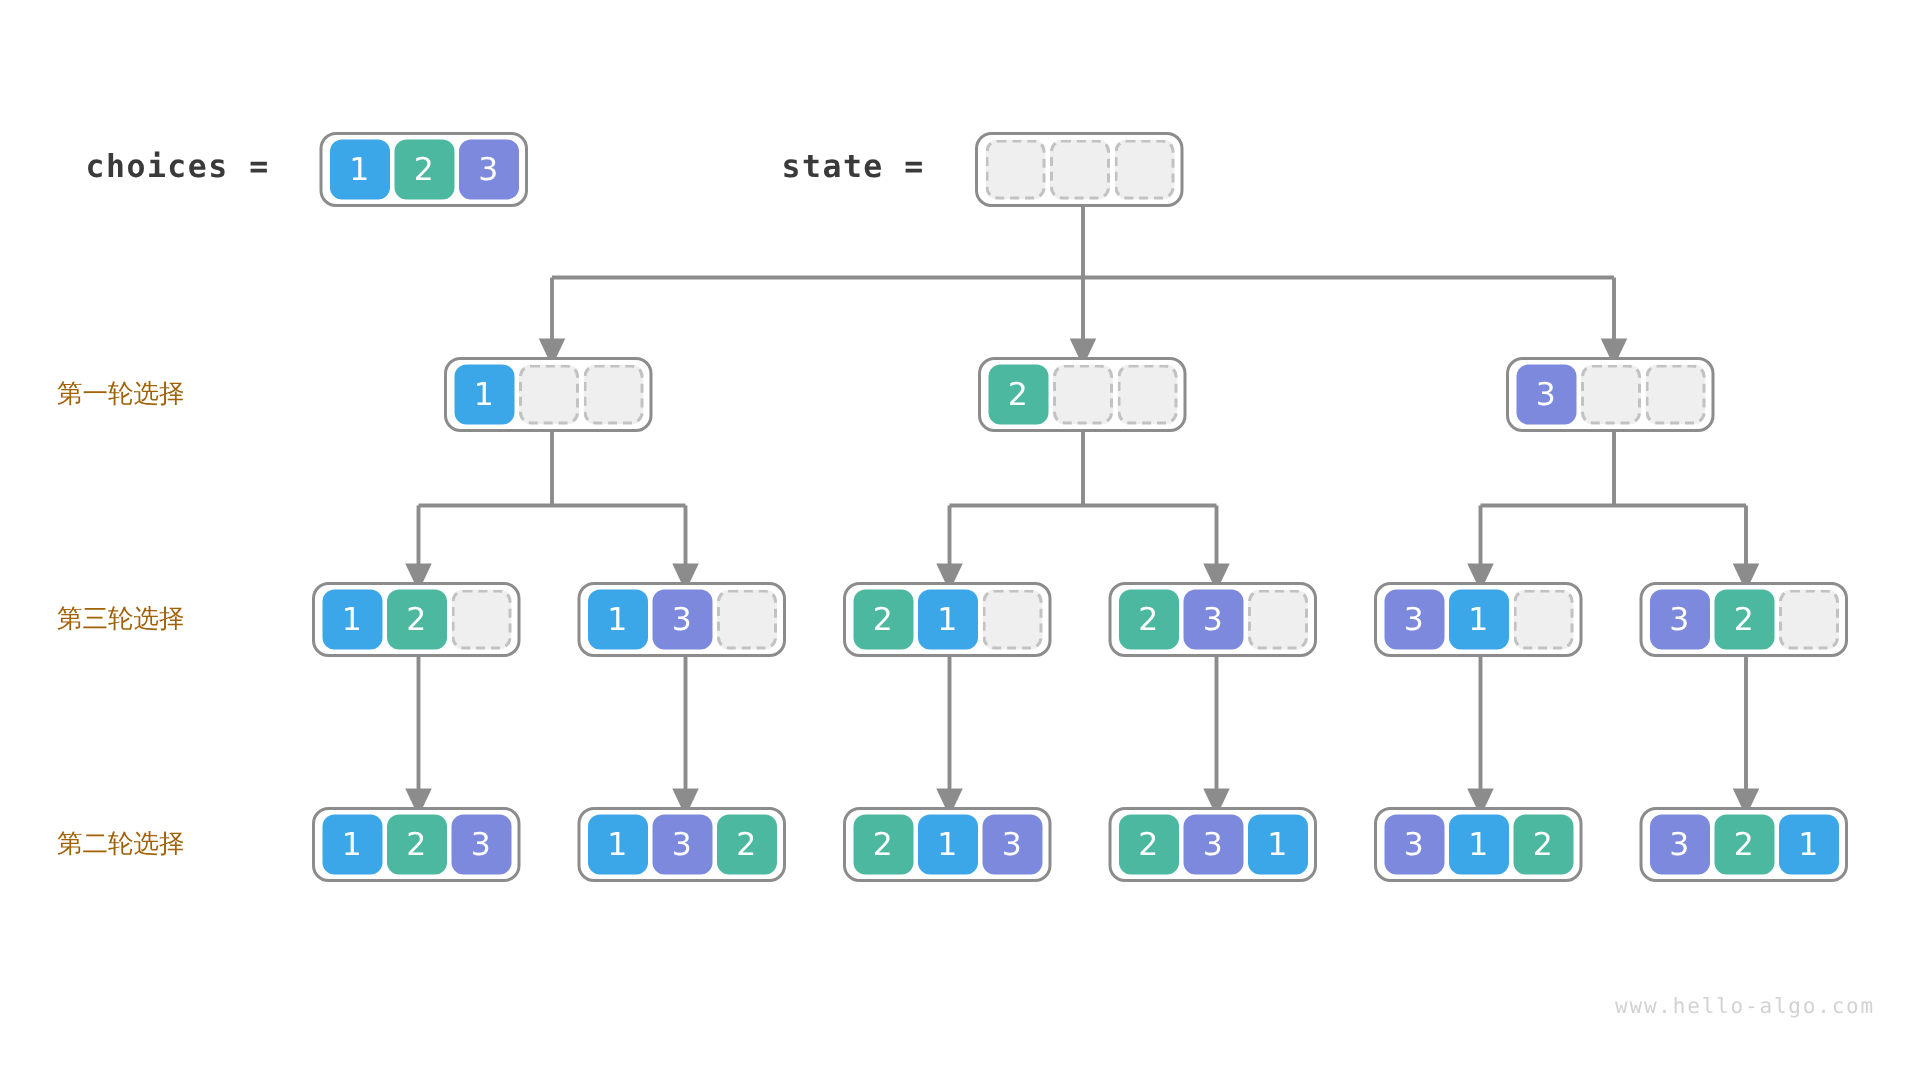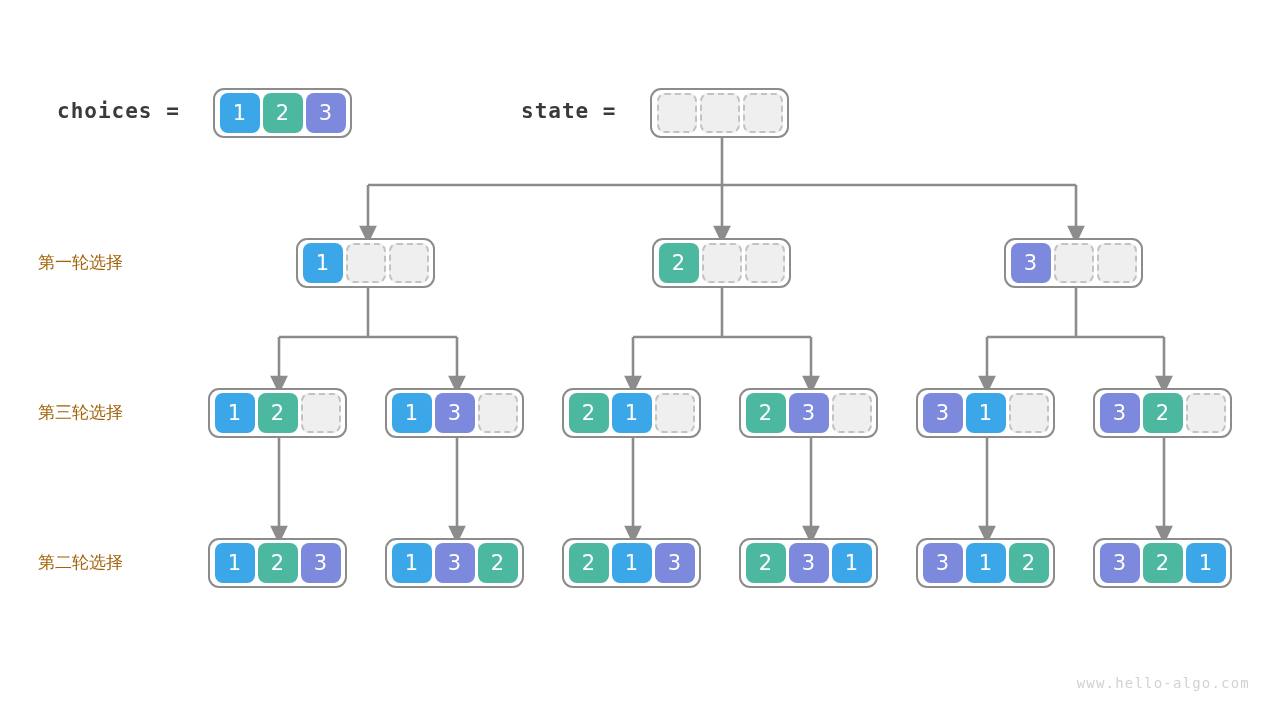--- a/index.html
+++ b/index.html
@@ -71,21 +71,21 @@
     flex: 0 0 auto;
   }
   .cell.empty {
     background: #efefef;
     border: 2px dashed #c2c2c2;
     color: transparent;
   }
   .watermark {
     position: absolute;
     right: 30px;
-    bottom: 6px;
+    bottom: 18px;
     font-family: "DejaVu Sans Mono", "Liberation Mono", monospace;
     font-size: 14px;
     color: #d2d2d2;
     letter-spacing: 1.2px;
     margin-left: 43px;
   }
 </style>
 </head>
 <body>
 

